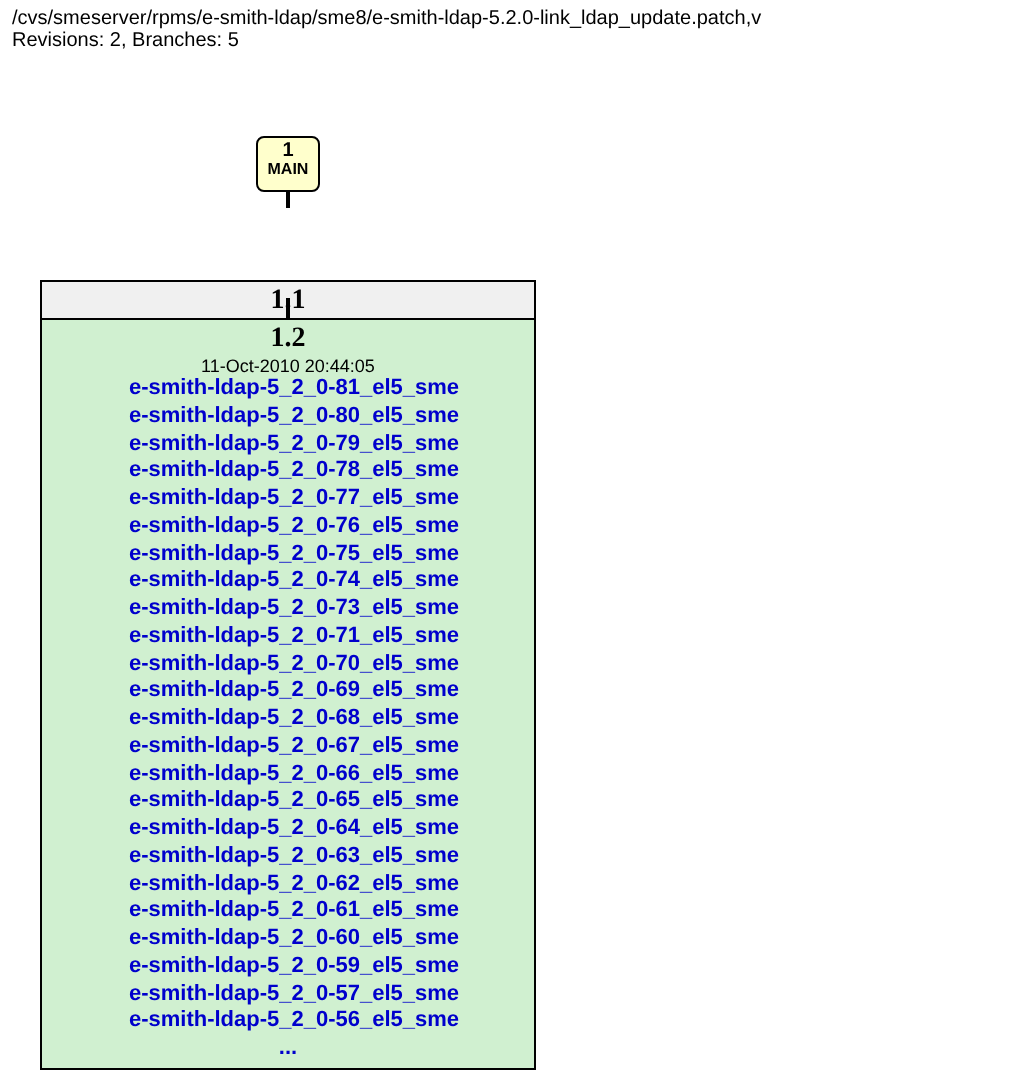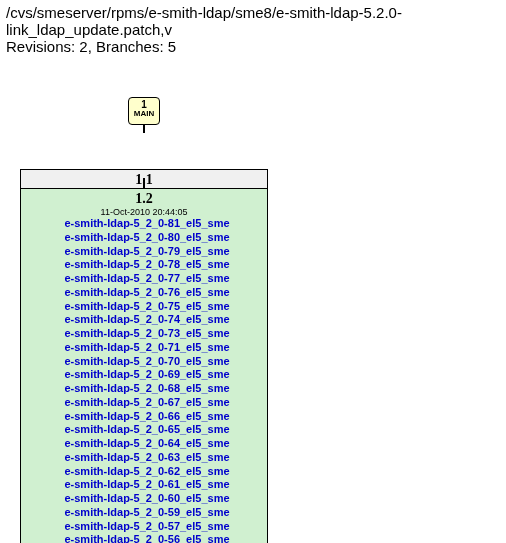--- a/index.html
+++ b/index.html
@@ -7,21 +7,21 @@
       margin: 0;
       padding: 0;
       font-family: sans-serif;
       font-size: 11px;
       background: #fff;
       width: 506px;
       height: 543px;
     }
     .header {
       padding: 4px 6px;
-      font-size: 15px;
+      font-size: 10px;
       color: #000;
     }
     .header-path {
       font-family: sans-serif;
     }
     .graph {
       position: relative;
       text-align: left;
     }
     .node-main {

